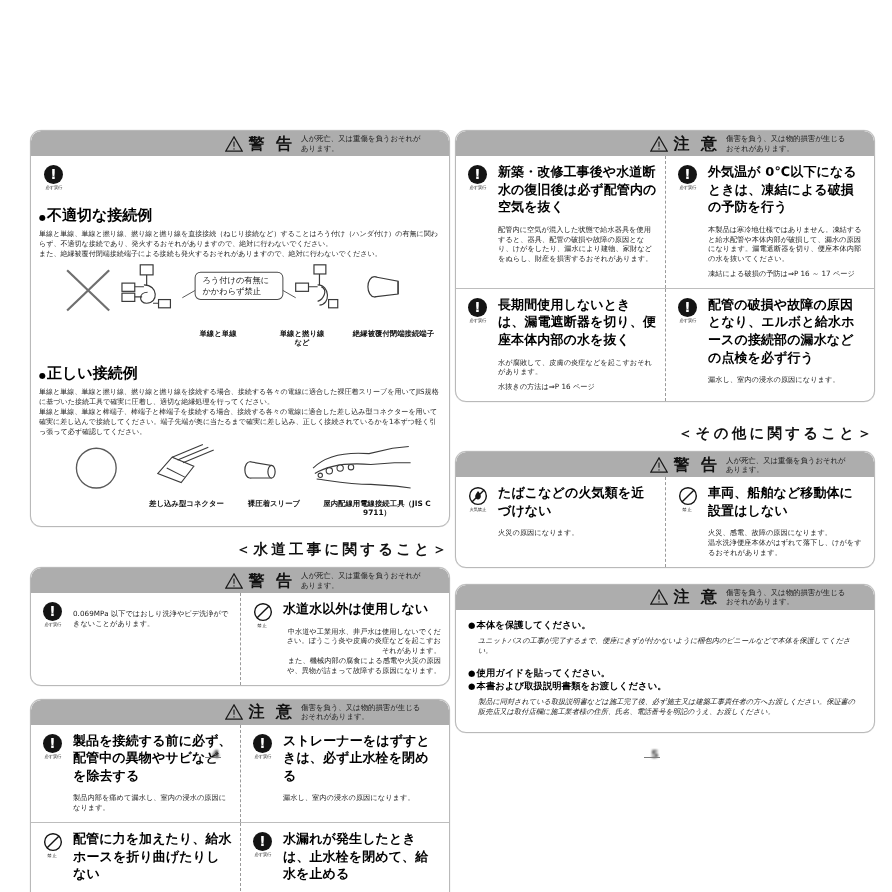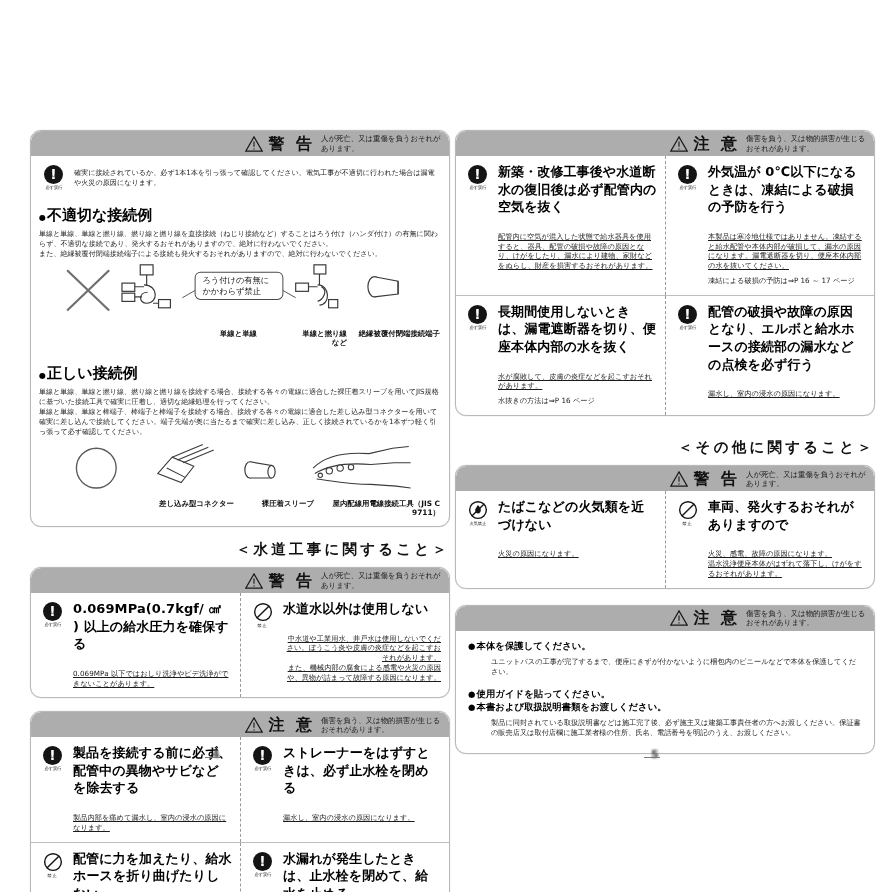--- a/index.html
+++ b/index.html
@@ -27,21 +27,21 @@
     overflow: hidden;
     margin-bottom: 13px;
     box-shadow: 0 0 0 0.2px #d8d8d8;
   }
   .band {
     background: #adadad;
     height: 25px;
     display: flex;
     align-items: center;
     justify-content: flex-end;
-    padding-right: 0;
+    padding-right: 20px;
     border-top-left-radius: 10px;
     border-top-right-radius: 10px;
     position: relative;
   }
   .band .tri {
     width: 18px; height: 16px; margin-right: 5px;
     display: block;
   }
   .band .bigword {
     font-size: 16px;
@@ -91,23 +91,22 @@
     font-size: 13px;
     font-weight: bold;
     line-height: 1.35;
     color: #000;
     letter-spacing: 0.1px;
   }
   .cell-desc {
     font-size: 7.2px;
     line-height: 1.37;
     color: #1c1c1c;
-    margin-top: 16px;
+    margin-top: 9px;
     letter-spacing: 0.05px;
-    text-decoration: underline;
   }
   .cell-note {
     font-size: 7.2px;
     line-height: 1.37;
     color: #1c1c1c;
     margin-top: 5px;
   }
 
   
   .ic { display: block; }
@@ -143,33 +142,34 @@
   }
   .bullet-head {
     font-size: 15px; font-weight: bold; color: #000; margin-top: 16px;
   }
   .bullet-head::before { content: "\25CF"; margin-right: 1px; font-size: 8px; }
   .block-small {
     font-size: 7.05px; line-height: 1.42; color: #1c1c1c; margin-top: 4px;
   }
   .fig { position: relative; margin-top: 4px; }
   .fig-caption {
-    font-size: 7.4px; font-weight: bold; color: #111; text-align: right;
+    font-size: 7.4px; font-weight: bold; color: #111; text-align: center;
     line-height: 1.25;
   }
 
   
   .ob { padding: 9px 12px 4px 12px; }
   .ob-title {
     font-size: 9.3px; font-weight: bold; color: #000; letter-spacing: 0.1px;
   }
   .ob-title::before { content: "\25CF"; margin-right: 1px; font-size: 8.5px; }
   .ob-desc {
     font-size: 7.2px; line-height: 1.45; color: #1c1c1c;
-    margin: 4px 0 10px 23px;
+    margin: 4px 0 10px 10px;
+    font-style: italic;
   }
 
   
   .pagemark {
     position: absolute;
     font-size: 11px; font-weight: bold; color: #3a3a3a;
     filter: blur(0.9px);
   }
   .pm-left  { left: 212px; top: 748px; }
   .pm-right { left: 651px; top: 748px; }
@@ -198,21 +198,20 @@
           <span>あります。</span>
         </span>
       </div>
       <div class="panel-body">
         <div class="para-row">
           <div class="icon-wrap">
             <div class="ic ic-exc">!</div>
             <div class="icon-label">必ず実行</div>
           </div>
           <div style="flex:1 1 auto;min-width:0;">
-            <div class="para-small">確実に接続されているか、必ず1本1本を引っ張って確認してください。電気工事が不適切に行われた場合は漏電や火災の原因になります。</div>
           </div>
         </div>
 
         <div class="bullet-head">不適切な接続例</div>
         <div class="block-small" style="white-space:pre-line;">単線と単線、単線と撚り線、撚り線と撚り線を直接接続（ねじり接続など）することはろう付け（ハンダ付け）の有無に関わらず、不適切な接続であり、発火するおそれがありますので、絶対に行わないでください。
 また、絶縁被覆付閉端接続端子による接続も発火するおそれがありますので、絶対に行わないでください。</div>
 
         <div class="fig">
           <svg viewBox="0 0 400 70" width="400" height="64">
 
@@ -322,21 +321,20 @@
           <span>あります。</span>
         </span>
       </div>
       <div class="cells">
         <div class="cell">
           <div class="icon-wrap">
             <div class="ic ic-exc">!</div>
             <div class="icon-label">必ず実行</div>
           </div>
           <div class="cell-body">
-            <div class="cell-title">0.069MPa(0.7kgf/ ㎠ ) 以上の給水圧力を確保する</div>
             <div class="cell-desc">0.069MPa 以下ではおしり洗浄やビデ洗浄ができないことがあります。</div>
           </div>
         </div>
         <div class="cell">
           <div class="icon-wrap">
             <svg class="ic ic-ban" viewBox="0 0 24 24">
               <circle cx="12" cy="12" r="10" fill="none" stroke="#141414" stroke-width="1.7"></circle>
               <line x1="5" y1="19" x2="19" y2="5" stroke="#141414" stroke-width="1.7"></line>
             </svg>
             <div class="icon-label">禁 止</div>
@@ -512,21 +510,21 @@
         </div>
         <div class="cell">
           <div class="icon-wrap">
             <svg class="ic ic-ban" viewBox="0 0 24 24">
               <circle cx="12" cy="12" r="10" fill="none" stroke="#141414" stroke-width="1.7"></circle>
               <line x1="5" y1="19" x2="19" y2="5" stroke="#141414" stroke-width="1.7"></line>
             </svg>
             <div class="icon-label">禁 止</div>
           </div>
           <div class="cell-body">
-            <div class="cell-title">車両、発火するおそれがありますので</div>
+            <div class="cell-title">車両、船舶など移動体に設置はしない</div>
             <div class="cell-desc" style="white-space:pre-line;">火災、感電、故障の原因になります。
 温水洗浄便座本体がはずれて落下し、けがをするおそれがあります。</div>
           </div>
         </div>
       </div>
     </div>
 
     <div class="panel" style="margin-top:16px;">
       <div class="band">
         <svg class="tri" viewBox="0 0 24 21">

